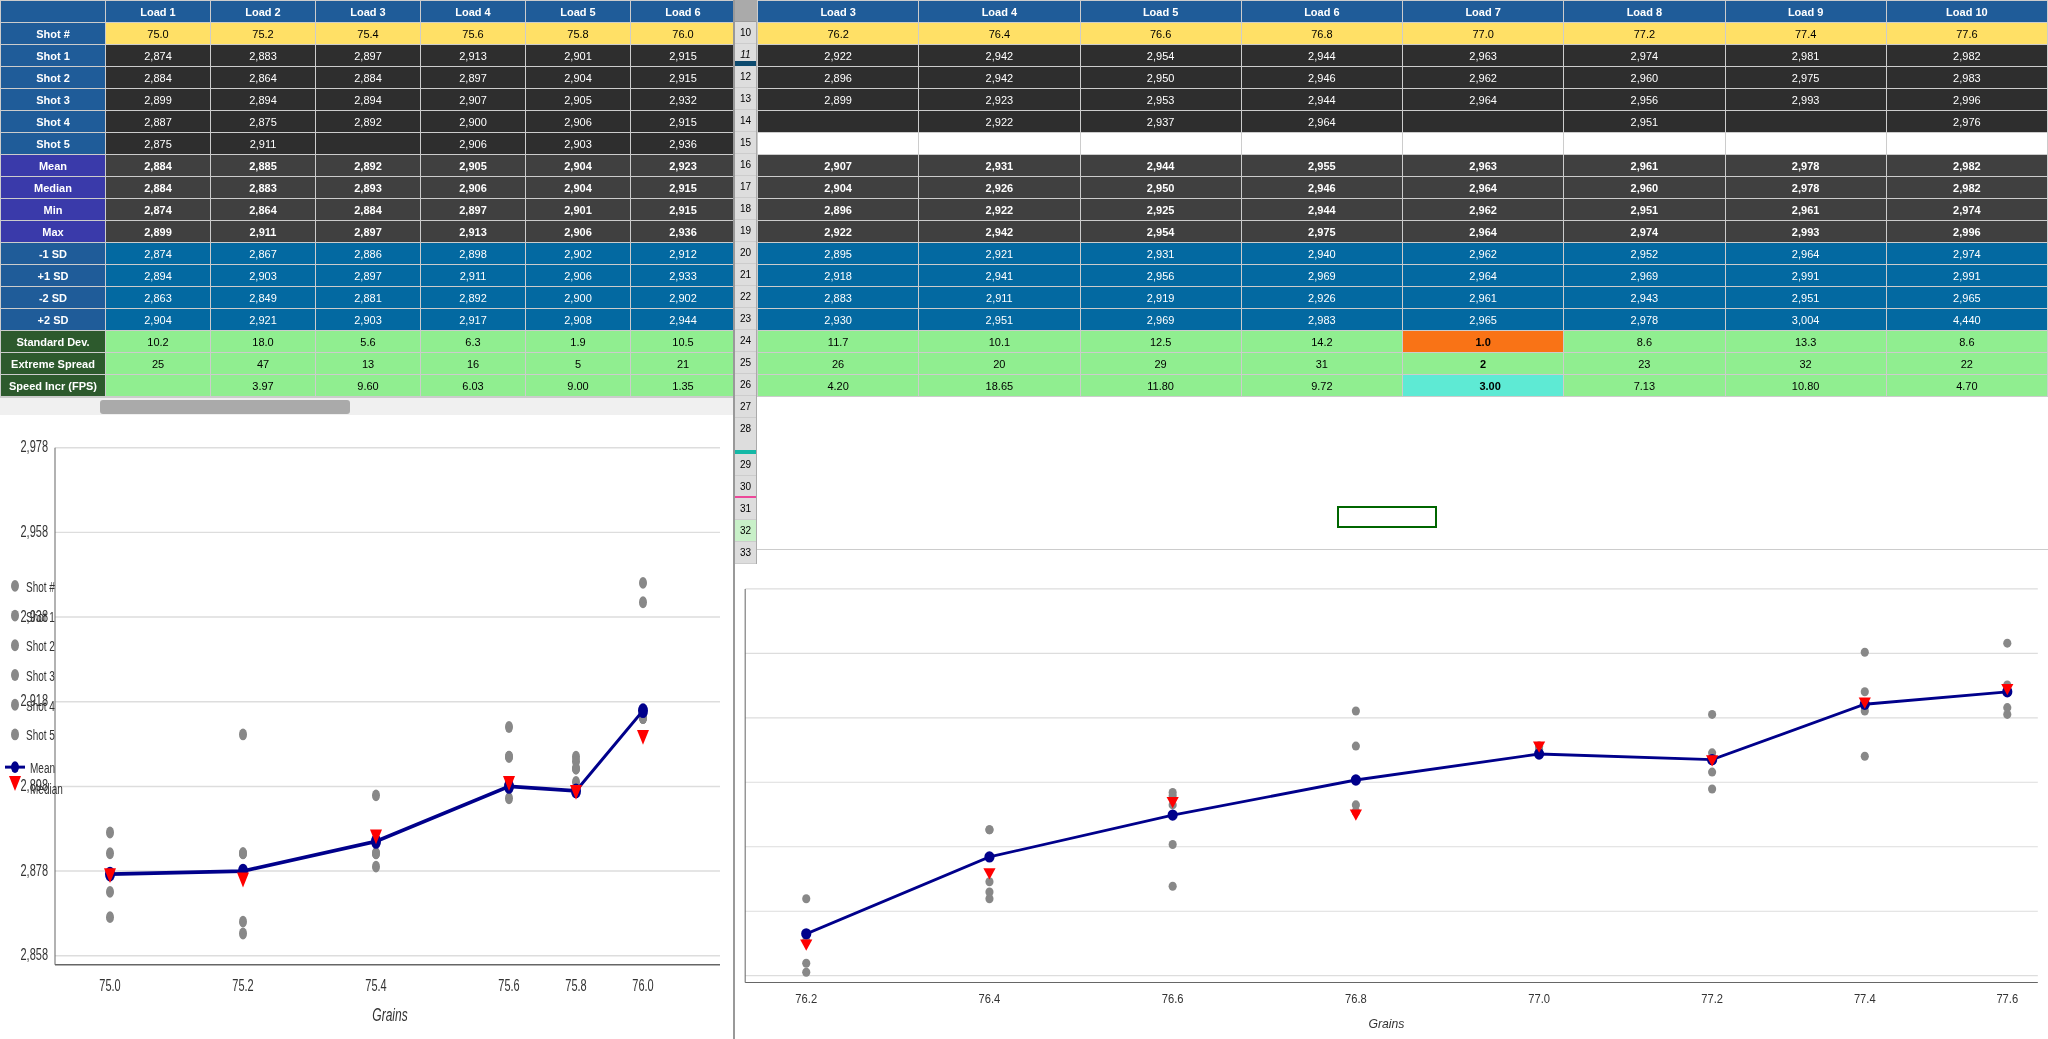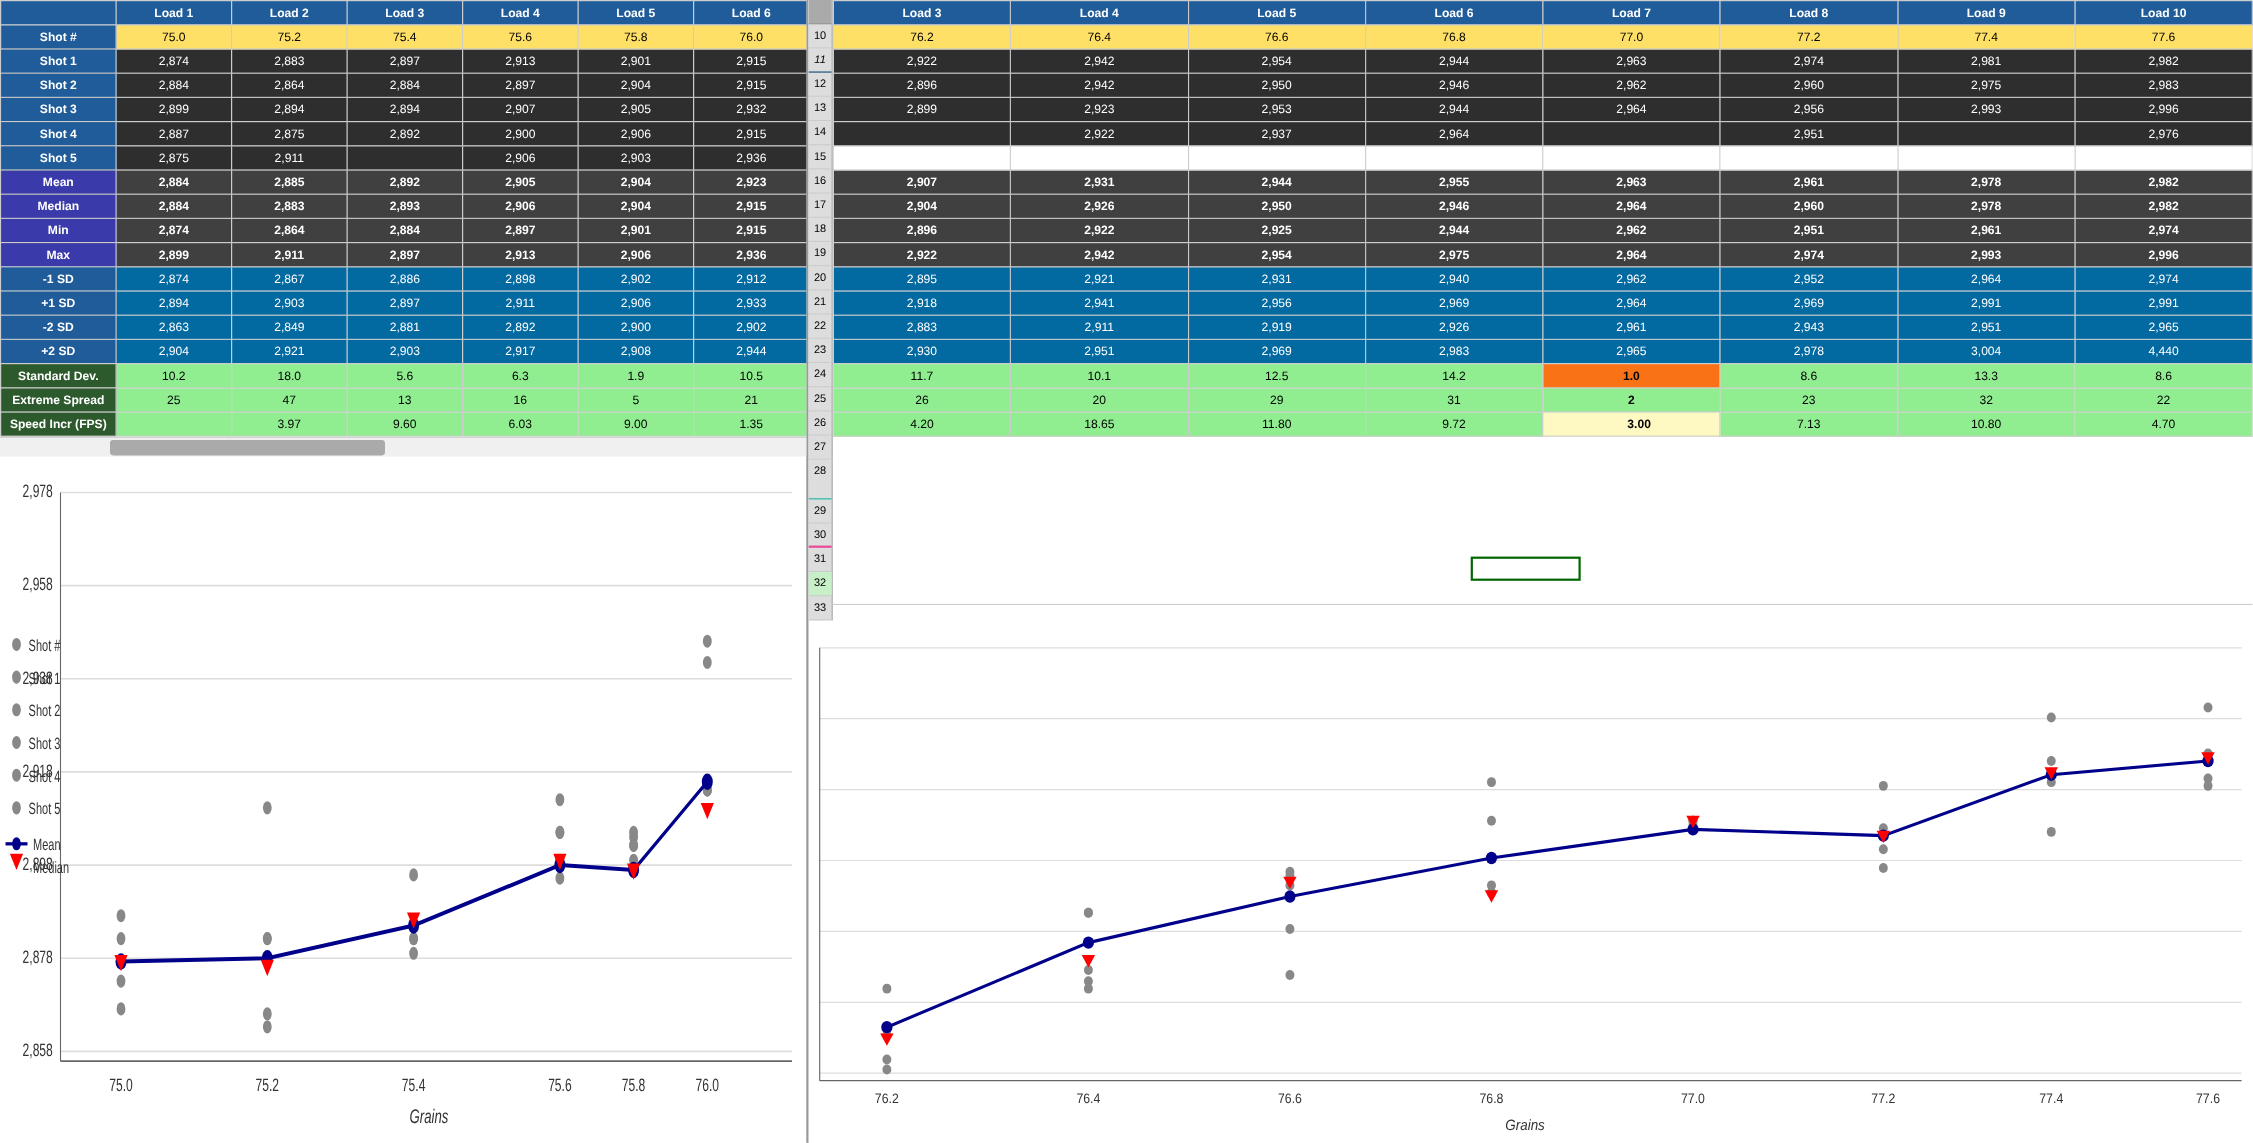--- a/index.html
+++ b/index.html
@@ -350,21 +350,21 @@
     </div>
   </div>
 
   <div style="display:flex; flex-direction:column; flex:1; overflow:hidden;">
 
     <div style="display:flex;">
 
       <div style="width:22px; background:#ddd; border-right:1px solid #aaa; font-size:10px; text-align:center;">
         <div style="height:22px; background:#aaa; border-bottom:1px solid #999; line-height:22px;"></div>
         <div style="height:22px; line-height:22px; border-bottom:1px solid #ccc;">10</div>
-        <div style="height:22px; line-height:22px; border-bottom:1px solid #0c4a6e;font-style:italic;">11</div>
+        <div style="height:22px; line-height:22px; border-bottom:5px solid #0c4a6e;font-style:italic;">11</div>
         <div style="height:22px; line-height:22px; border-bottom:1px solid #ccc;">12</div>
         <div style="height:22px; line-height:22px; border-bottom:1px solid #ccc;">13</div>
         <div style="height:22px; line-height:22px; border-bottom:1px solid #ccc;">14</div>
         <div style="height:22px; line-height:22px; border-bottom:1px solid #ccc;">15</div>
         <div style="height:22px; line-height:22px; border-bottom:1px solid #ccc;">16</div>
         <div style="height:22px; line-height:22px; border-bottom:1px solid #ccc;">17</div>
         <div style="height:22px; line-height:22px; border-bottom:1px solid #ccc;">18</div>
         <div style="height:22px; line-height:22px; border-bottom:1px solid #ccc;">19</div>
         <div style="height:22px; line-height:22px; border-bottom:1px solid #ccc;">20</div>
         <div style="height:22px; line-height:22px; border-bottom:1px solid #ccc;">21</div>
@@ -576,33 +576,33 @@
             <td class="cell-lgreen">23</td>
             <td class="cell-lgreen">32</td>
             <td class="cell-lgreen">22</td>
           </tr>
 
           <tr>
             <td class="cell-lgreen">4.20</td>
             <td class="cell-lgreen">18.65</td>
             <td class="cell-lgreen">11.80</td>
             <td class="cell-lgreen">9.72</td>
-            <td class="cell-lgreen" style="background:#fef9c3; font-weight:bold;padding-left:18px;">3.00</td>
+            <td class="cell-lgreen" style="background:#5eead4; font-weight:bold;padding-left:18px;">3.00</td>
             <td class="cell-lgreen">7.13</td>
             <td class="cell-lgreen">10.80</td>
             <td class="cell-lgreen">4.70</td>
           </tr>
         </tbody>
           </table>
       </div>
     </div>
 
     <div style="display:flex; flex:0 0 auto;">
       <div style="width:22px; background:#ddd; border-right:1px solid #aaa; font-size:10px; text-align:center;">
-        <div style="height:36px; line-height:22px; border-bottom:1px solid #14b8a6;">28</div>
+        <div style="height:36px; line-height:22px; border-bottom:4px solid #14b8a6;">28</div>
         <div style="height:22px; line-height:22px; border-bottom:1px solid #ccc;">29</div>
         <div style="height:22px; line-height:22px; border-bottom:2px solid #ec4899;">30</div>
         <div style="height:22px; line-height:22px; border-bottom:1px solid #ccc;">31</div>
         <div style="height:22px; line-height:22px; border-bottom:1px solid #ccc; background:#c8f0c8;">32</div>
         <div style="height:22px; line-height:22px; border-bottom:1px solid #ccc;">33</div>
       </div>
       <div style="flex:1; border-bottom:1px solid #ccc; height:132px; position:relative;">
 
         <div style="position:absolute; top:88px; left:580px; width:100px; height:22px; border:2px solid #006600; background:transparent;"></div>
       </div>

